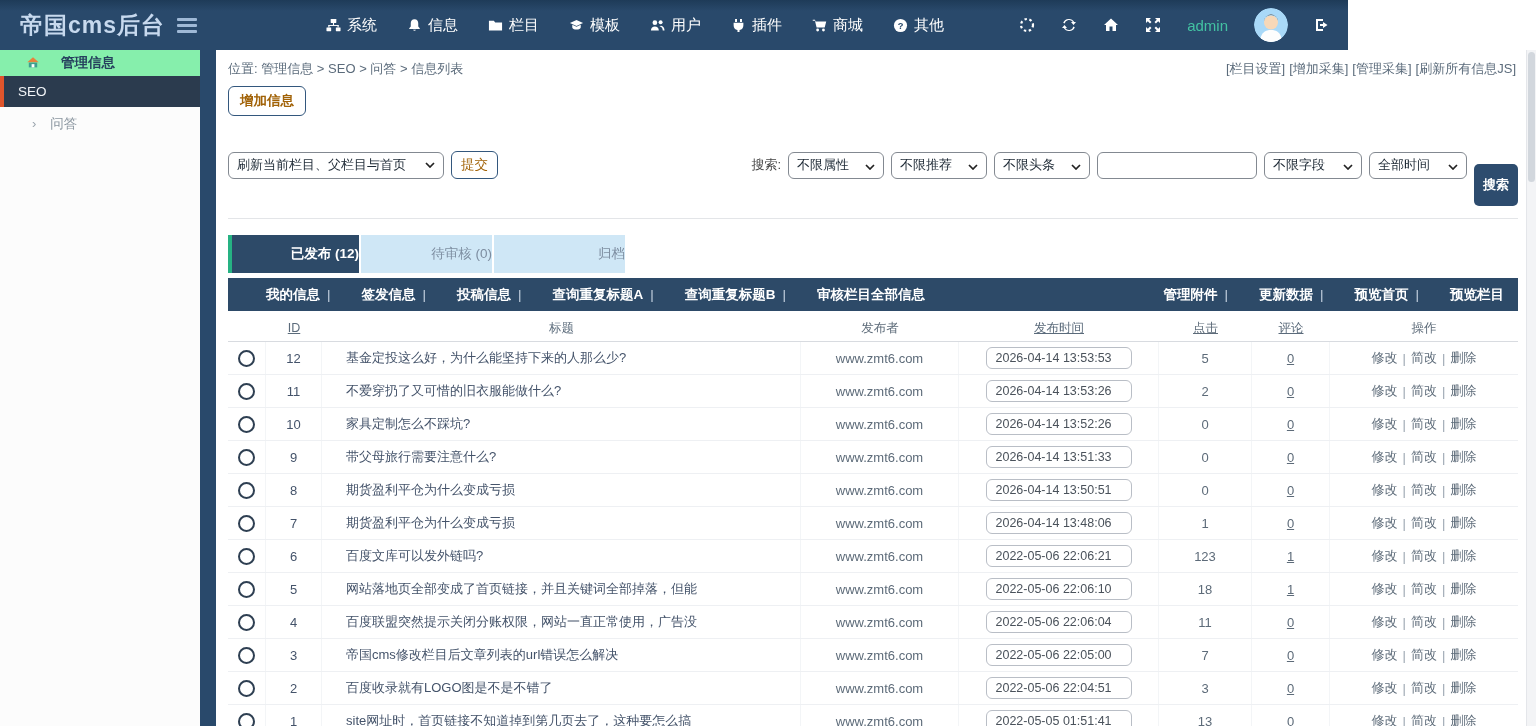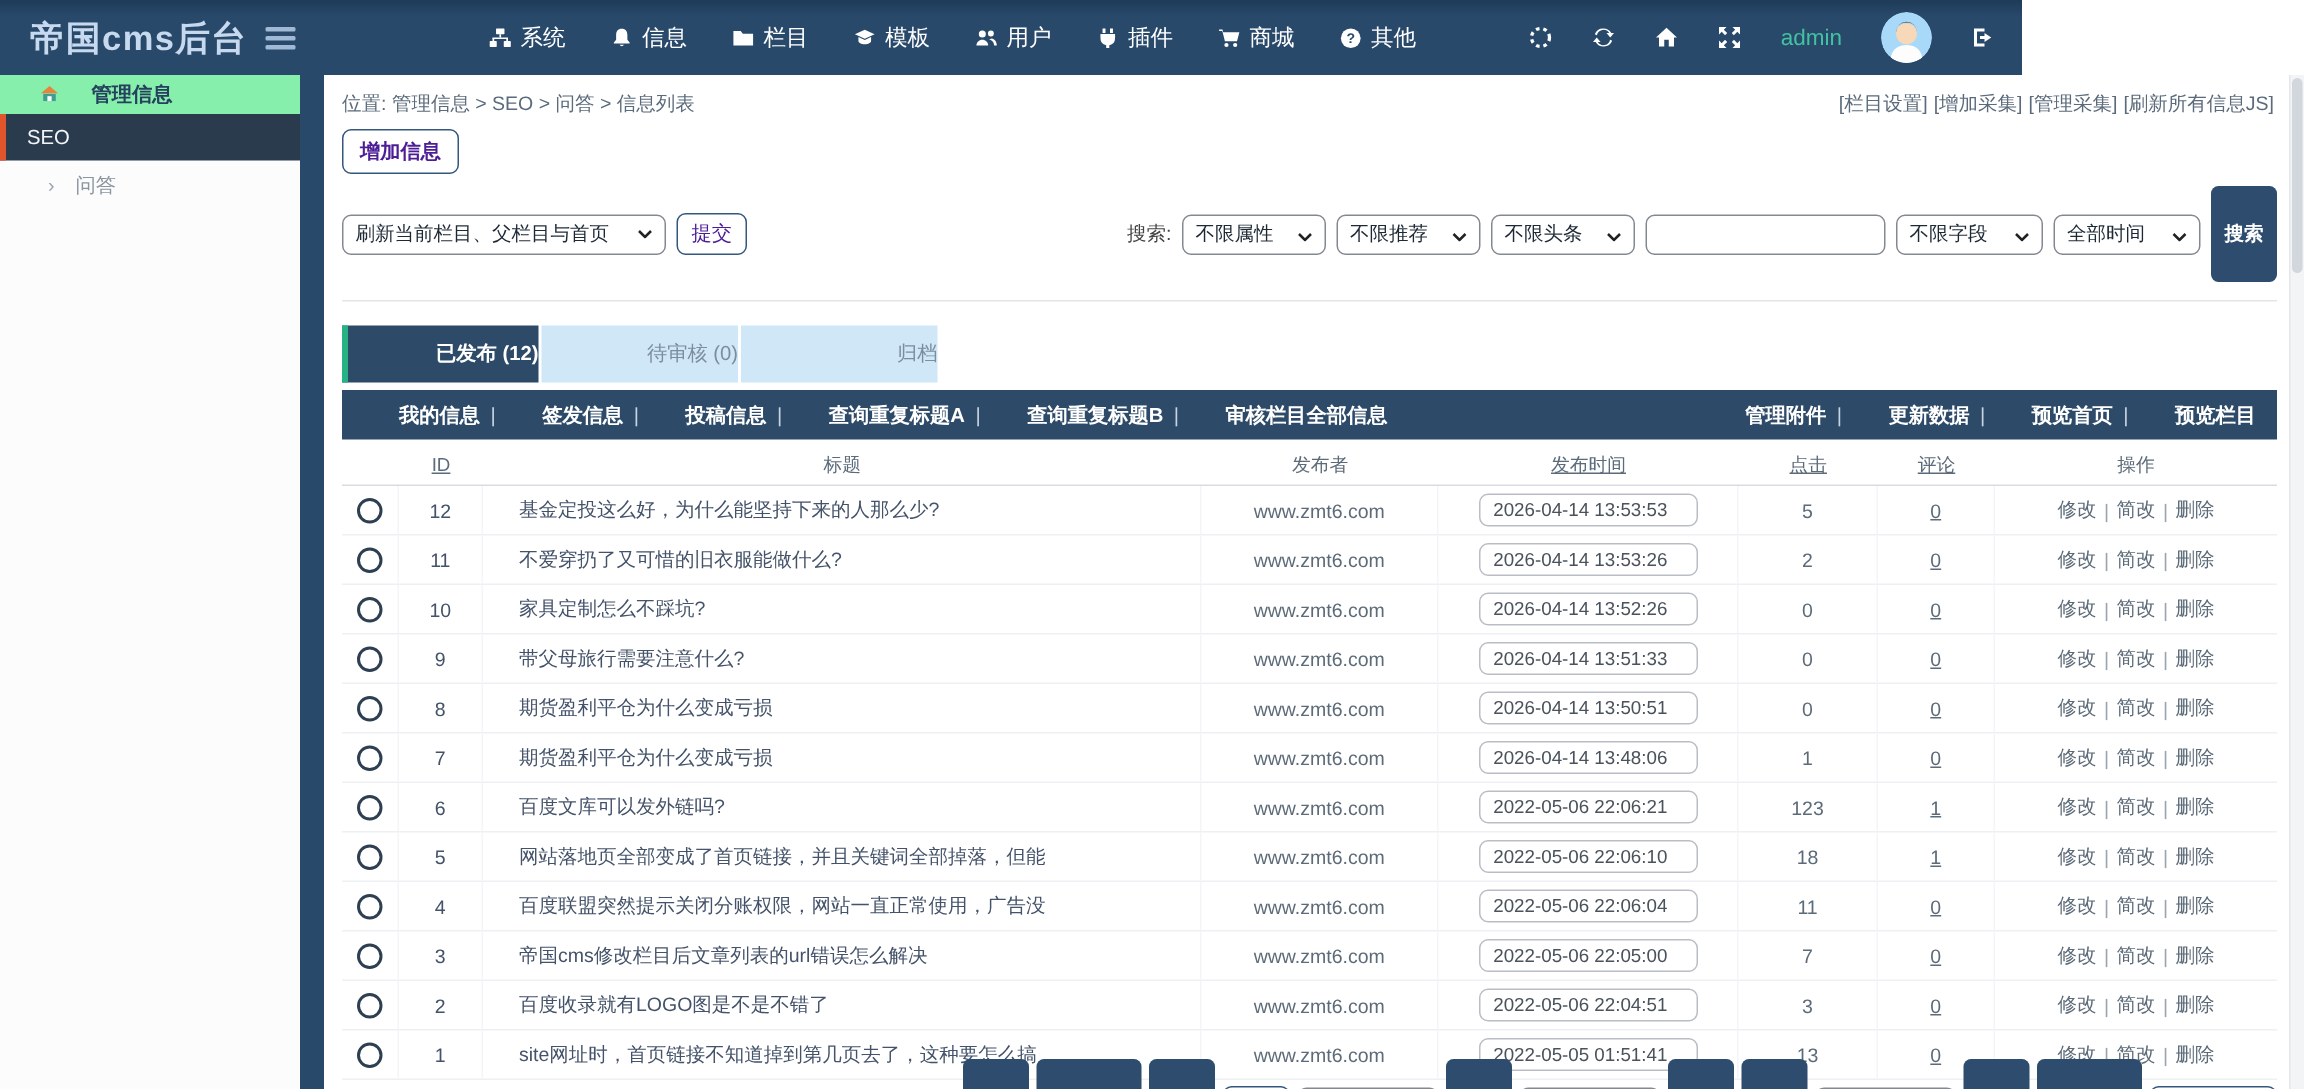--- a/index.html
+++ b/index.html
@@ -37,34 +37,34 @@
   
   .scrollbar { position:absolute; top:50px; right:0; width:10px; bottom:0; background:#f3f4f6; border-left:1px solid #e4e6ea; }
   .scroll-thumb { margin:2px 1px; height:130px; background:#d2d7dd; border-radius:4px; }
 
   
   .content { position:absolute; top:50px; left:216px; right:10px; bottom:0; background:#fff; overflow:hidden; padding:7px 8px 0 12px; }
 
   .crumb-row { display:flex; justify-content:space-between; align-items:center; font-size:13px; color:#5b6b7b; padding:3px 2px 6px 0; }
   .crumb-links span { margin-left:4px; cursor:pointer; }
 
-  .btn-outline { display:inline-block; background:#fff; border:1px solid #33577d; color:#4c1d95; border-radius:6px;
+  .btn-outline { display:inline-block; background:#fff; border:1px solid #33577d; color:#a16207; border-radius:6px;
     padding:5px 11px; font-size:13.5px; font-weight:bold; cursor:pointer; white-space:nowrap;text-align:right; }
   .add-row { padding:2px 0 8px; }
 
   .filter-row { display:flex; justify-content:space-between; align-items:center; padding-bottom:12px; border-bottom:1px solid #e3e5e8; }
   .filter-left, .filter-right { display:flex; align-items:center; gap:7px; }
   .filter-right { font-size:13px; color:#444; }
 
   .sel { display:inline-flex; align-items:center; justify-content:space-between; gap:8px; border:1px solid #838991;
     border-radius:6px; height:27px; padding:0 8px; background:#fff; font-size:13px; color:#1d2935; cursor:pointer; white-space:nowrap; }
   .sel svg { width:10px; height:6px; flex:none; }
   .search-input { width:160px; height:27px; border:1px solid #838991; border-radius:6px; padding:0 8px; font-size:13px; }
   .btn-dark { display:inline-block; background:#2d4c6e; color:#fff; border:none; border-radius:5px;
-    padding:23px 9px; font-size:13px; font-weight:bold; cursor:pointer; white-space:nowrap; }
+    padding:12px 9px; font-size:13px; font-weight:bold; cursor:pointer; white-space:nowrap;margin-top:40px; }
 
   
   .tabs { display:flex; margin-top:16px; gap:2px; }
   .tab { width:131px; height:38px; line-height:38px; text-align:right; font-size:13.5px;
     background:#cfe7f6; color:#7d8da0; cursor:pointer; }
   .tab.active { background:#2d4a68; color:#fff; font-weight:bold; border-left:4px solid #26b283; }
 
   
   .toolbar { margin-top:5px; height:33px; background:#2d4a68; color:#fff; display:flex;
     justify-content:space-between; align-items:center; padding:0 14px; font-size:13.5px; font-weight:bold; }

